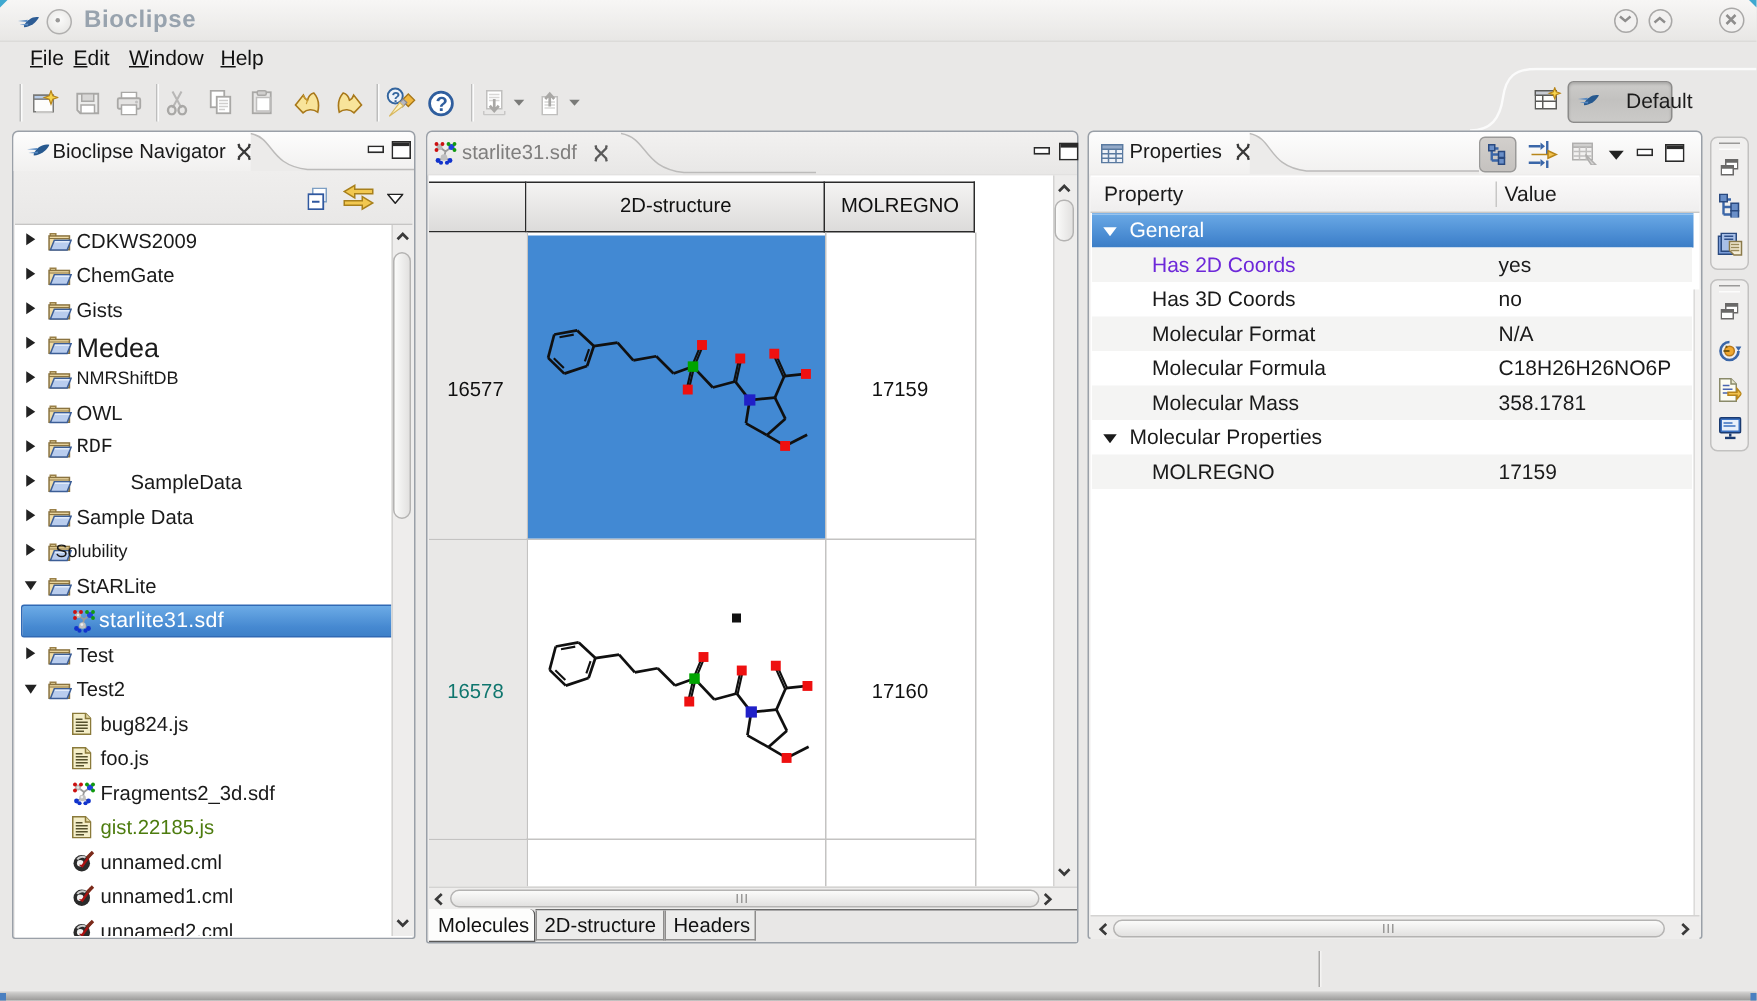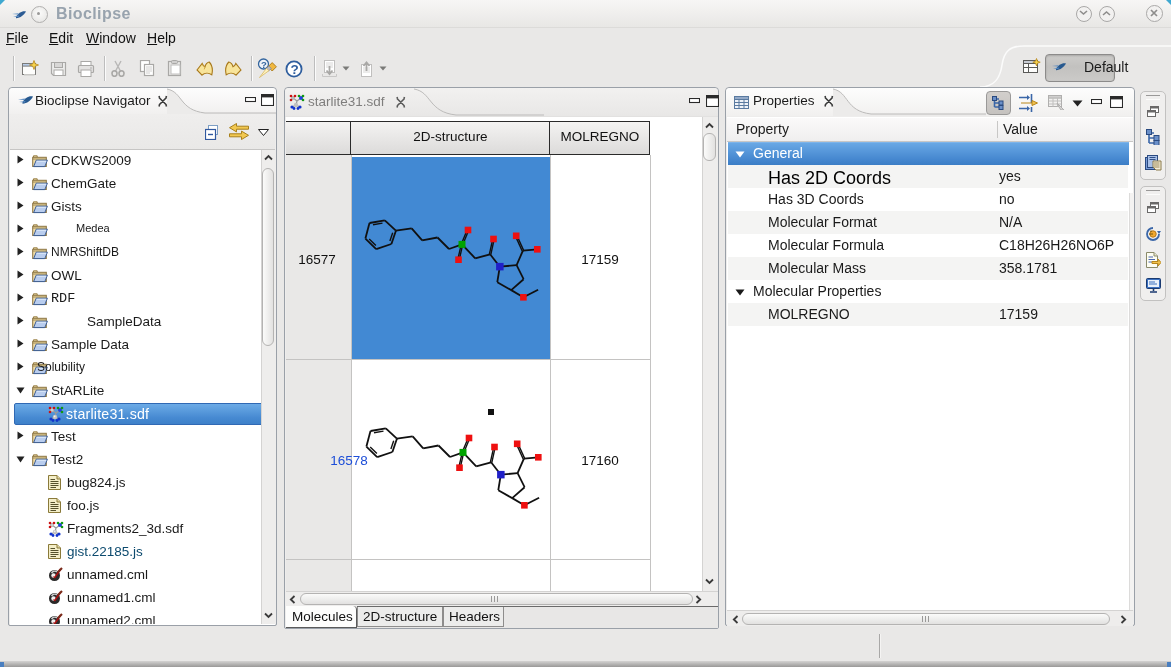--- a/index.html
+++ b/index.html
@@ -38,21 +38,21 @@
   <div class="abs" style="left:1146px;top:5px;width:15px;height:15px;border-radius:50%;border:1px solid #a9a8a7;background:#f2f1f0;"></div>
   <svg class="abs" style="left:1150px;top:9px;" width="8" height="8" viewBox="0 0 8 8">
       <path d="M1 1 L7 7 M7 1 L1 7" fill="none" stroke="#8e8d8c" stroke-width="1.7"></path>
     </svg>
 
   <div class="abs" style="left:0;top:0;width:0;height:0;border-left:5px solid #3fa8d0;border-bottom:5px solid transparent;"></div>
   <div class="abs" style="left:1166px;top:0;width:0;height:0;border-right:5px solid #3fa8d0;border-bottom:5px solid transparent;"></div>
 </div>
 
 <div class="abs" id="menubar" style="left:0;top:28px;width:1171px;height:21px;font-size:14px;color:#111;">
-  <span class="abs" style="left:6px;top:2px;"><u>F</u>ile</span>
+  <span class="abs" style="left:20px;top:2px;"><u>F</u>ile</span>
   <span class="abs" style="left:49px;top:2px;"><u>E</u>dit</span>
   <span class="abs" style="left:86px;top:2px;"><u>W</u>indow</span>
   <span class="abs" style="left:147px;top:2px;"><u>H</u>elp</span>
 </div>
 
 <div class="abs" id="toolbar" style="left:0;top:49px;width:1171px;height:38px;">
   <div class="vsep" style="left:13px;top:7px;height:25px;"></div>
   <div id="tb-icons">
 
   <svg class="abs" style="left:21px;top:11px;" width="18" height="17" viewBox="0 0 18 17">
@@ -245,21 +245,21 @@
       </svg>
   <div class="abs" style="left:22px;top:135px;">
         <svg width="16" height="14" viewBox="0 0 16 14">
 <path d="M1.5 3.5 L1.5 1.8 L5.2 1.8 L5.2 3.5" fill="#eedfa8" stroke="#9a8048" stroke-width="1"></path>
 <rect x="0.7" y="3.3" width="13.6" height="9.2" fill="#f0dca4" stroke="#8a7340" stroke-width="1"></rect>
 <path d="M0.7 5 L14.3 5" stroke="#8a7340" stroke-width="0.8"></path>
 <path d="M4.2 6.2 L15.4 6.2 L12.8 12.6 L1.6 12.6 Z" fill="#b9cdee" stroke="#3c5e96" stroke-width="1"></path>
 <path d="M4.6 7.2 L14.2 7.2" stroke="#e2ecfa" stroke-width="1"></path>
 </svg>
       </div>
-  <div class="abs" style="left:41px;top:134px;font-size:11px;color:#1a1a1a;white-space:nowrap;margin-left:25px;">Medea</div>
+  <div class="abs" style="left:41px;top:134px;font-size:18px;color:#1a1a1a;white-space:nowrap;">Medea</div>
   <svg class="abs" style="left:7px;top:159px;" width="7" height="9" viewBox="0 0 7 9">
         <path d="M0.5 0.5 L6.5 4.5 L0.5 8.5 Z" fill="#222"></path>
       </svg>
   <div class="abs" style="left:22px;top:158px;">
         <svg width="16" height="14" viewBox="0 0 16 14">
 <path d="M1.5 3.5 L1.5 1.8 L5.2 1.8 L5.2 3.5" fill="#eedfa8" stroke="#9a8048" stroke-width="1"></path>
 <rect x="0.7" y="3.3" width="13.6" height="9.2" fill="#f0dca4" stroke="#8a7340" stroke-width="1"></rect>
 <path d="M0.7 5 L14.3 5" stroke="#8a7340" stroke-width="0.8"></path>
 <path d="M4.2 6.2 L15.4 6.2 L12.8 12.6 L1.6 12.6 Z" fill="#b9cdee" stroke="#3c5e96" stroke-width="1"></path>
 <path d="M4.6 7.2 L14.2 7.2" stroke="#e2ecfa" stroke-width="1"></path>
@@ -429,21 +429,21 @@
 </svg>
       </div>
   <div class="abs" style="left:57px;top:433px;font-size:13.5px;color:#1a1a1a;white-space:nowrap;">Fragments2_3d.sdf</div>
   <div class="abs" style="left:38px;top:456px;">
         <svg width="13" height="15" viewBox="0 0 13 15">
 <path d="M0.5 0.5 L9 0.5 L12.5 4 L12.5 14.5 L0.5 14.5 Z" fill="#f4eec8" stroke="#8a7a3a" stroke-width="1"></path>
 <path d="M9 0.5 L9 4 L12.5 4" fill="#e4daa6" stroke="#8a7a3a" stroke-width="1"></path>
 <path d="M2.5 4.5 L7 4.5 M2.5 6.5 L10.5 6.5 M2.5 8.5 L10.5 8.5 M2.5 10.5 L10.5 10.5 M2.5 12.5 L8 12.5" stroke="#55512c" stroke-width="1.1"></path>
 </svg>
       </div>
-  <div class="abs" style="left:57px;top:456px;font-size:13.5px;color:#0c4a6e;white-space:nowrap;">gist.22185.js</div>
+  <div class="abs" style="left:57px;top:456px;font-size:13.5px;color:#4d7c0f;white-space:nowrap;">gist.22185.js</div>
   <div class="abs" style="left:38px;top:479px;">
         <svg width="15" height="15" viewBox="0 0 15 15">
 <circle cx="6.5" cy="8.5" r="5.5" fill="#2a2a2a"></circle>
 <path d="M3.5 6 A4 4 0 0 1 9 4.8" stroke="#cccccc" stroke-width="1.4" fill="none"></path>
 <circle cx="5.5" cy="8.5" r="2.2" fill="#f0f0f0"></circle>
 <path d="M4.5 9.5 L7 11.5 L13.5 2.5 L12 1.5 L6.5 9.5 Z" fill="#aa1111"></path>
 <path d="M10 5 L14 1" stroke="#7a2a1a" stroke-width="2.2"></path>
 </svg>
       </div>
   <div class="abs" style="left:57px;top:479px;font-size:13.5px;color:#1a1a1a;white-space:nowrap;">unnamed.cml</div>
@@ -523,21 +523,21 @@
   <div class="abs" style="left:265px;top:41px;width:100px;text-align:center;font-size:13.5px;color:#111;">MOLREGNO</div>
   <div class="abs" style="left:66px;top:67px;width:1px;height:436px;background:#c4c3c2;"></div>
   <div class="abs" style="left:265px;top:67px;width:1px;height:436px;background:#c4c3c2;"></div>
   <div class="abs" style="left:365px;top:67px;width:1px;height:436px;background:#c4c3c2;"></div>
   <div class="abs" style="left:1px;top:271px;width:364px;height:1px;background:#c4c3c2;"></div>
   <div class="abs" style="left:1px;top:471px;width:364px;height:1px;background:#c4c3c2;"></div>
   <div class="abs" style="left:1px;top:67px;width:65px;height:204px;background:#e9e8e7;"></div>
   <div class="abs" style="left:1px;top:272px;width:65px;height:199px;background:#e9e8e7;"></div>
   <div class="abs" style="left:1px;top:472px;width:65px;height:31px;background:#e9e8e7;"></div>
   <div class="abs" style="left:1px;top:164px;width:62px;text-align:center;font-size:13.5px;color:#111;">16577</div>
-  <div class="abs" style="left:1px;top:365px;width:62px;text-align:center;font-size:13.5px;color:#1d4ed8;padding-left:32px;">16578</div>
+  <div class="abs" style="left:1px;top:365px;width:62px;text-align:center;font-size:13.5px;color:#0f766e;">16578</div>
   <div class="abs" style="left:265px;top:164px;width:100px;text-align:center;font-size:13.5px;color:#111;">17159</div>
   <div class="abs" style="left:265px;top:365px;width:100px;text-align:center;font-size:13.5px;color:#111;">17160</div>
   <div class="abs" style="left:67px;top:69px;width:198px;height:202px;background:#4289d3;"></div>
   <svg class="abs" style="left:67px;top:69px;" width="198" height="202" viewBox="351 156 198 202">
       <line x1="368.5" y1="222.0" x2="383.8" y2="219.3" stroke="#101010" stroke-width="1.8"></line>
       <line x1="383.8" y1="219.3" x2="394.9" y2="229.7" stroke="#101010" stroke-width="1.8"></line>
       <line x1="394.9" y1="229.7" x2="390.4" y2="243.0" stroke="#101010" stroke-width="1.8"></line>
       <line x1="390.4" y1="243.0" x2="375.2" y2="248.1" stroke="#101010" stroke-width="1.8"></line>
       <line x1="375.2" y1="248.1" x2="364.4" y2="237.6" stroke="#101010" stroke-width="1.8"></line>
       <line x1="364.4" y1="237.6" x2="368.5" y2="222.0" stroke="#101010" stroke-width="1.8"></line>
@@ -709,21 +709,21 @@
   <div class="abs" style="left:1px;top:30px;width:406px;height:24px;background:linear-gradient(#fbfafa,#efeeee);border-bottom:1px solid #c8c7c6;box-sizing:border-box;"></div>
   <div class="abs" style="left:10px;top:33px;font-size:14px;color:#1a1a1a;">Property</div>
   <div class="abs" style="left:271px;top:33px;width:1px;height:17px;background:#c8c7c6;"></div>
   <div class="abs" style="left:277px;top:33px;font-size:14px;color:#1a1a1a;">Value</div>
   <div class="abs" style="left:2px;top:54px;width:401px;height:23px;background:linear-gradient(#69a8e5,#4587cf 75%,#3b7dc5);border-top:1px solid #7db4ea;box-sizing:border-box;"></div>
   <svg class="abs" style="left:9px;top:63px;" width="10" height="7" viewBox="0 0 10 7">
       <path d="M0.5 0.5 L9.5 0.5 L5 6.5 Z" fill="#fff"></path>
     </svg>
   <div class="abs" style="left:27px;top:57px;font-size:14px;color:#fff;">General</div>
   <div class="abs" style="left:2px;top:77px;width:400px;height:23px;background:#f4f4f3;"></div>
-  <div class="abs" style="left:42px;top:80px;font-size:18px;color:#000000;">Has 2D Coords</div>
+  <div class="abs" style="left:42px;top:80px;font-size:14px;color:#6d28d9;">Has 2D Coords</div>
   <div class="abs" style="left:273px;top:80px;font-size:14px;color:#1a1a1a;">yes</div>
   <div class="abs" style="left:42px;top:103px;font-size:14px;color:#1a1a1a;">Has 3D Coords</div>
   <div class="abs" style="left:273px;top:103px;font-size:14px;color:#1a1a1a;">no</div>
   <div class="abs" style="left:2px;top:123px;width:400px;height:23px;background:#f4f4f3;"></div>
   <div class="abs" style="left:42px;top:126px;font-size:14px;color:#1a1a1a;">Molecular Format</div>
   <div class="abs" style="left:273px;top:126px;font-size:14px;color:#1a1a1a;">N/A</div>
   <div class="abs" style="left:42px;top:149px;font-size:14px;color:#1a1a1a;">Molecular Formula</div>
   <div class="abs" style="left:273px;top:149px;font-size:14px;color:#1a1a1a;">C18H26H26NO6P</div>
   <div class="abs" style="left:2px;top:169px;width:400px;height:23px;background:#f4f4f3;"></div>
   <div class="abs" style="left:42px;top:172px;font-size:14px;color:#1a1a1a;">Molecular Mass</div>

